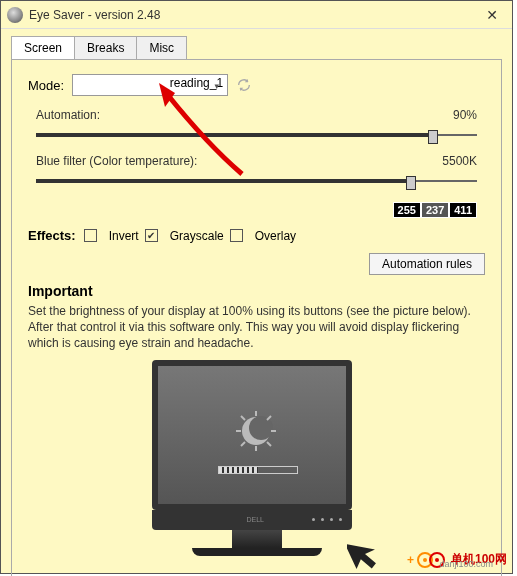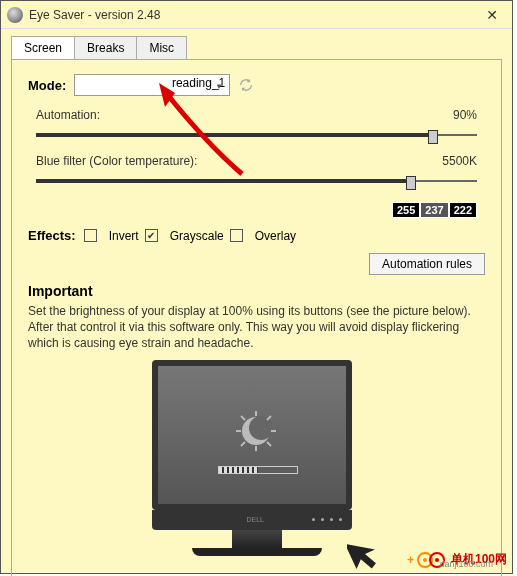--- a/index.html
+++ b/index.html
@@ -7,21 +7,21 @@
   .window { width: 513px; height: 574px; border: 1px solid #555; background: #fef9c3; }
   .titlebar { height: 28px; display: flex; align-items: center; padding: 0 6px; border-bottom: 1px solid #ddd; }
   .tb-icon { width: 16px; height: 16px; background: radial-gradient(circle at 40% 35%, #ddd, #888 60%, #444); border-radius: 50%; margin-right: 6px; }
   .tb-title { font-size: 12px; color: #333; flex: 1; }
   .tb-close { font-size: 14px; color: #333; padding: 2px 8px; cursor: default; }
   .tabs { display: flex; margin: 6px 10px 0 10px; position: relative; top: 1px; }
   .tab { font-size: 12px; padding: 4px 12px; border: 1px solid #aaa; background: #f0f0f0; margin-right: -1px; cursor: default; }
   .tab.active { background: #fff; border-bottom: 1px solid #fff; }
   .panel { margin: 0 10px 10px 10px; border: 1px solid #aaa; height: 522px; padding: 14px 16px; position: relative; }
   .mode-row { display: flex; align-items: center; gap: 8px; margin-bottom: 12px; }
-  .mode-label { font-size: 13px; font-weight: bold; }
+  .mode-label { font-size: 13px; font-weight: normal; }
   .mode-select { width: 156px; height: 22px; border: 1px solid #999; font-size: 12px; padding: 1px 4px; background: #fff; position: relative; text-align: right; }
   .mode-sel-arrow { position: absolute; right: 8px; top: 6px; font-size: 9px; color: #555; }
   .refresh-icon { width: 16px; height: 16px; color: #999; }
   .srow { margin: 8px 8px 10px 8px; }
   .srow-head { display: flex; justify-content: space-between; font-size: 12px; color: #333; margin-bottom: 6px; }
   .slider-wrap { position: relative; height: 16px; }
   .sl-track { position: absolute; left: 0; right: 0; top: 6px; height: 2px; background: #666; }
   .sl-track-fill { position: absolute; left: 0; top: 5px; height: 4px; background: #333; }
   .sl-thumb { position: absolute; top: 2px; width: 10px; height: 14px; background: #ccc; border: 1px solid #333; transform: translateX(-50%); }
   .rgb-row { text-align: right; margin: 2px 8px 10px 8px; }
@@ -105,21 +105,21 @@
         <span>5500K</span>
       </div>
       <div class="slider-wrap">
         <div class="sl-track"></div>
         <div class="sl-track-fill" id="bf-fill" style="width: 85%;"></div>
         <div class="sl-thumb" id="bf-thumb" style="left: 85%;"></div>
       </div>
     </div>
 
     <div class="rgb-row">
-      <span class="rgb-box rgb-r">255</span><span class="rgb-box rgb-g">237</span><span class="rgb-box rgb-b">222</span>
+      <span class="rgb-box rgb-r">255</span><span class="rgb-box rgb-g">237</span><span class="rgb-box rgb-b">411</span>
     </div>
 
     <div class="effects-row">
       <span class="effects-label">Effects:</span>
       <span class="chk">
         <span class="chk-box"></span>
         <span>Invert</span>
       </span>
       <span class="chk">
         <span class="chk-box">✔</span>

